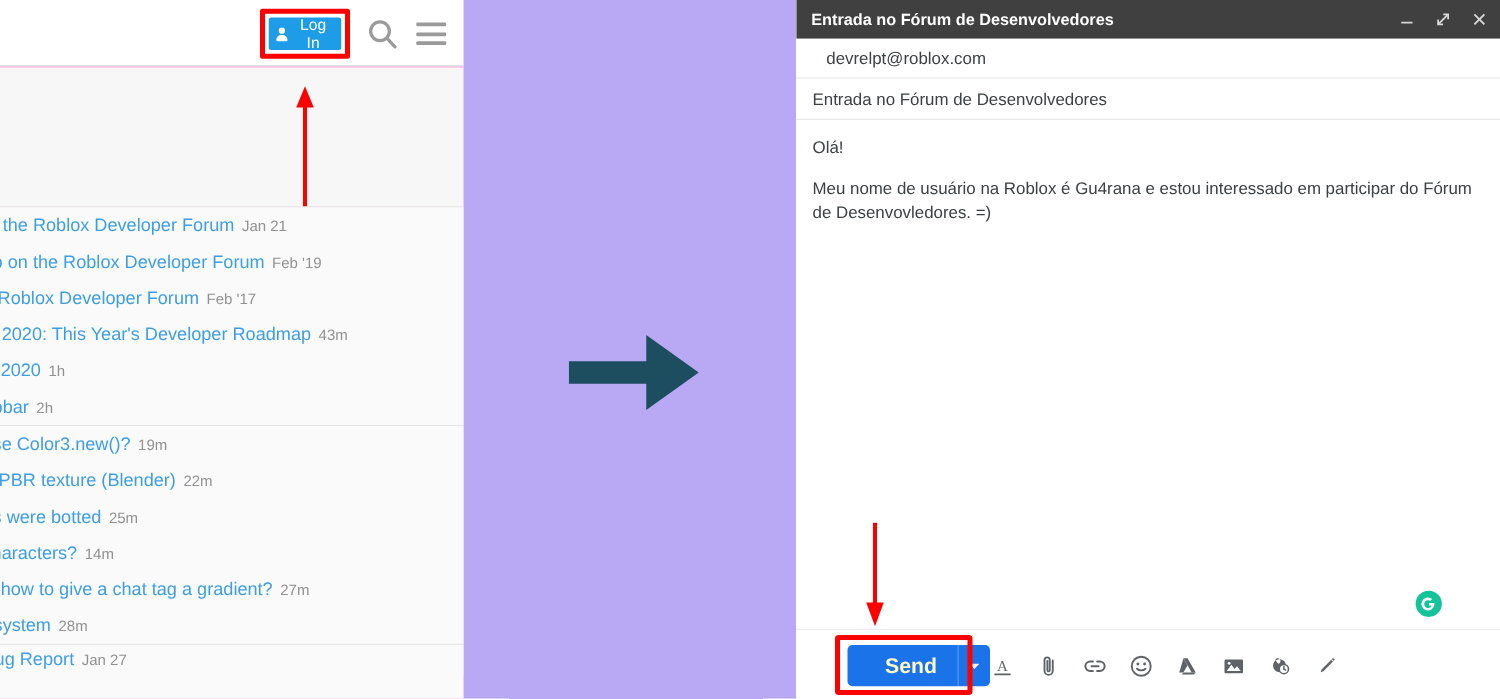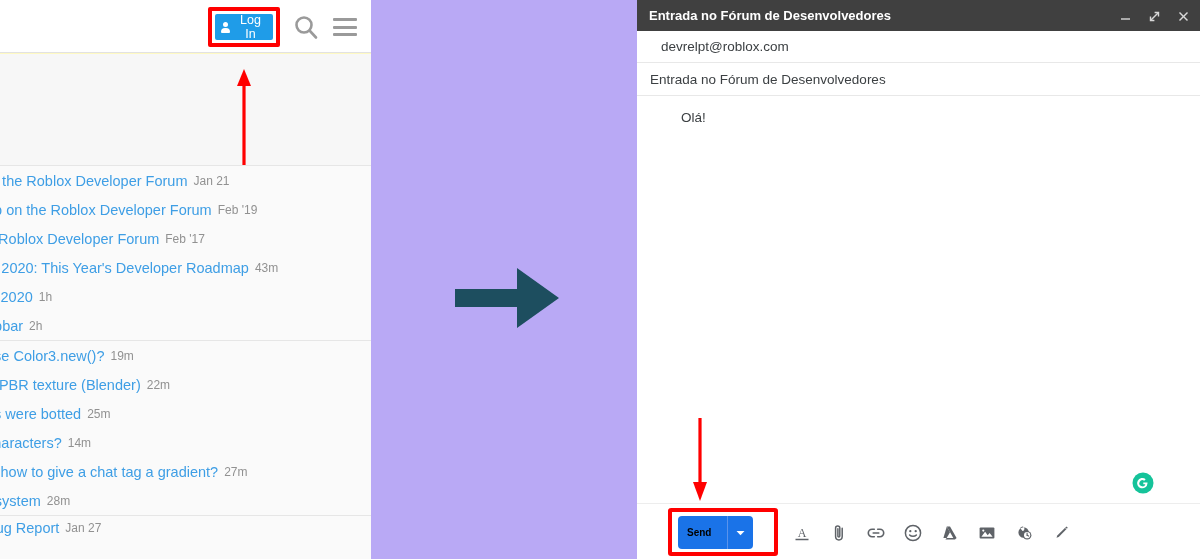--- a/index.html
+++ b/index.html
@@ -8,21 +8,21 @@
     font-family:"Liberation Sans", sans-serif;
     background:#ffffff;
     overflow:hidden;
     position:relative;
   }
   .stage{position:relative;width:1200px;height:559px;overflow:hidden;}
 
   
   .left-panel{
     position:absolute;left:0;top:0;width:371px;height:559px;
-    background:#fef9c3;overflow:hidden;
+    background:#f9a8d4;overflow:hidden;
   }
   .lp-topbar{
     position:absolute;left:0;top:0;width:371px;height:53px;
     background:#ffffff;
     border-bottom:1px solid #e2e2e2;
     display:flex;align-items:center;justify-content:flex-end;
     box-sizing:border-box;padding-right:12px;
   }
   .login-highlight{
     position:absolute;left:208px;top:7px;width:72px;height:40px;
@@ -108,21 +108,21 @@
   }
   .field-to{top:31px;height:32px;padding-left:24px;}
   .field-subject{top:63px;height:33px;}
 
   .body-area{
     position:absolute;left:0;top:96px;width:563px;height:407px;
     padding:12px 13px 0 13px;box-sizing:border-box;
     font-size:13.5px;color:#3c4043;line-height:19px;background:#fff;
   }
   .body-area p{margin:0 0 16px 0;}
-  .body-area p.tight{margin-bottom:14px;margin-left:31px;}
+  .body-area p.tight{margin-bottom:14px;}
 
   .red-arrow-down{position:absolute;left:55px;top:418px;width:16px;height:84px;}
 
   .grammarly{
     position:absolute;left:494px;top:471px;width:24px;height:24px;cursor:pointer;
   }
 
   .compose-toolbar{
     position:absolute;left:0;bottom:0;width:563px;height:56px;
     background:#ffffff;border-top:1px solid #ededed;
@@ -132,22 +132,22 @@
     position:absolute;left:31px;top:508px;width:110px;height:48px;
     border:4px solid #ff0000;border-radius:3px;box-sizing:border-box;
   }
   .send-wrap{
     position:absolute;left:41px;top:516px;height:33px;
     display:flex;align-items:stretch;
     background:#1a73e8;border-radius:4px;overflow:hidden;cursor:pointer;
   }
   .send-main{
     display:flex;align-items:center;justify-content:center;
-    color:#000000;font-size:10px;font-weight:bold;
-    padding:0 16px 0 9px;
+    color:#fef9c3;font-size:17px;font-weight:bold;
+    padding:0 16px 0 30px;
     border-right:1px solid #5a93ec;
   }
   .send-caret{
     display:flex;align-items:center;justify-content:center;width:25px;
   }
   .tb-icons{
     position:absolute;left:155px;top:516px;height:33px;
     display:flex;align-items:center;gap:17px;
   }
   .tb-ic{width:20px;height:20px;cursor:pointer;display:block;}
@@ -298,20 +298,21 @@
     <div class="field field-to">
       <span>devrelpt@roblox.com</span>
     </div>
 
     <div class="field field-subject">
       <span>Entrada no Fórum de Desenvolvedores</span>
     </div>
 
     <div class="body-area">
       <p class="tight">Olá!</p>
+      <p>Meu nome de usuário na Roblox é Gu4rana e estou interessado em participar do Fórum de Desenvovledores. =)</p>
     </div>
 
     <div class="red-arrow-down">
       <svg width="16" height="84" viewBox="0 0 16 84">
         <line x1="8" y1="0" x2="8" y2="66" stroke="#ff0000" stroke-width="3.2"></line>
         <polygon points="8,83 1,64 15,64" fill="#ff0000"></polygon>
       </svg>
     </div>
 
     <div class="grammarly">

